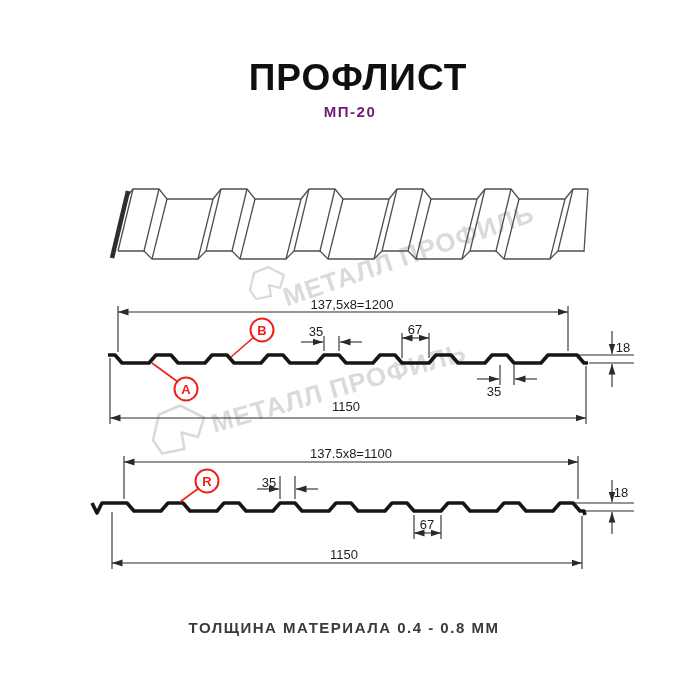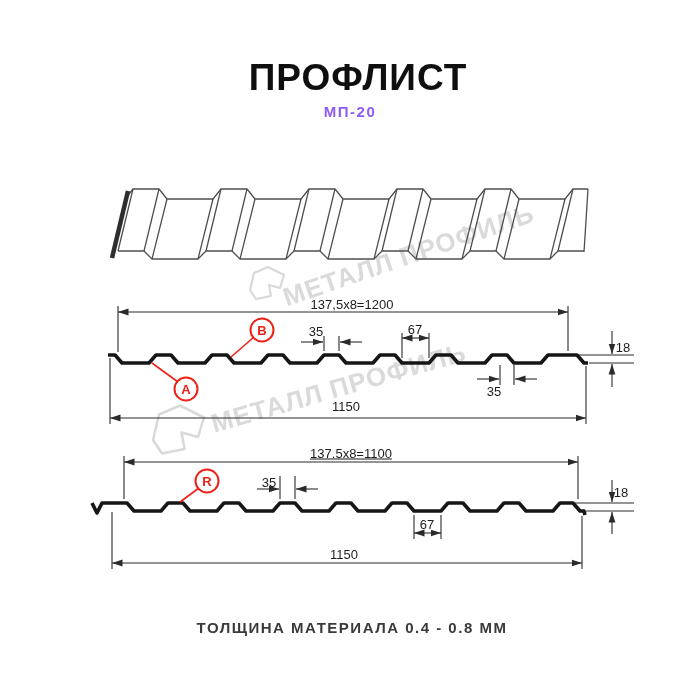--- a/index.html
+++ b/index.html
@@ -1,20 +1,20 @@
 <!DOCTYPE html>
 <html><head>
 <meta charset="utf-8">
 <style>
   html,body{margin:0;padding:0;background:#fff;}
   body{width:700px;height:700px;position:relative;overflow:hidden;
        font-family:"Liberation Sans",sans-serif;}
   .t{position:absolute;transform:translate(-50%,-50%);white-space:nowrap;color:#1f1f1f;z-index:3;}
   .title{font-size:37px;font-weight:800;color:#0f0f0f;letter-spacing:1px;}
-  .subtitle{font-size:15px;font-weight:700;color:#8b5cf6;letter-spacing:1.5px;}
+  .subtitle{font-size:15px;font-weight:700;color:#701a75;letter-spacing:1.5px;}
   .note{font-size:15px;font-weight:700;color:#3a3a3a;letter-spacing:1.5px;}
   .dim{font-size:13px;color:#1d1d1d;}
   .wm{position:absolute;white-space:nowrap;font-size:26px;font-weight:700;color:#dadada;
       letter-spacing:1px;transform-origin:0 50%;z-index:1;}
   .callout{position:absolute;width:21px;height:21px;border:2px solid #ee2018;border-radius:50%;
       display:flex;align-items:center;justify-content:center;font-size:13px;font-weight:700;
       color:#ee2018;transform:translate(-50%,-50%);z-index:3;background:transparent;}
   svg.art{position:absolute;left:0;top:0;z-index:2;}
 </style>
 </head>
@@ -124,19 +124,19 @@
 <div class="callout" style="left:262px;top:330px;">
     <span>В</span>
   </div>
 <div class="callout" style="left:186px;top:389px;">
     <span>А</span>
   </div>
 <div class="callout" style="left:207px;top:481px;">
     <span>R</span>
   </div>
 
-<div class="t dim" style="left:351px;top:453px;text-decoration:underline;">137.5x8=1100</div>
+<div class="t dim" style="left:351px;top:453px;">137.5x8=1100</div>
 <div class="t dim" style="left:269px;top:482px;">35</div>
 <div class="t dim" style="left:427px;top:524px;">67</div>
 <div class="t dim" style="left:621px;top:492px;">18</div>
 <div class="t dim" style="left:344px;top:554px;">1150</div>
 
-<div class="t note" style="left:352px;top:627px;">ТОЛЩИНА МАТЕРИАЛА 0.4 - 0.8 ММ</div>
+<div class="t note" style="left:344px;top:627px;">ТОЛЩИНА МАТЕРИАЛА 0.4 - 0.8 ММ</div>
 
 </body></html>

